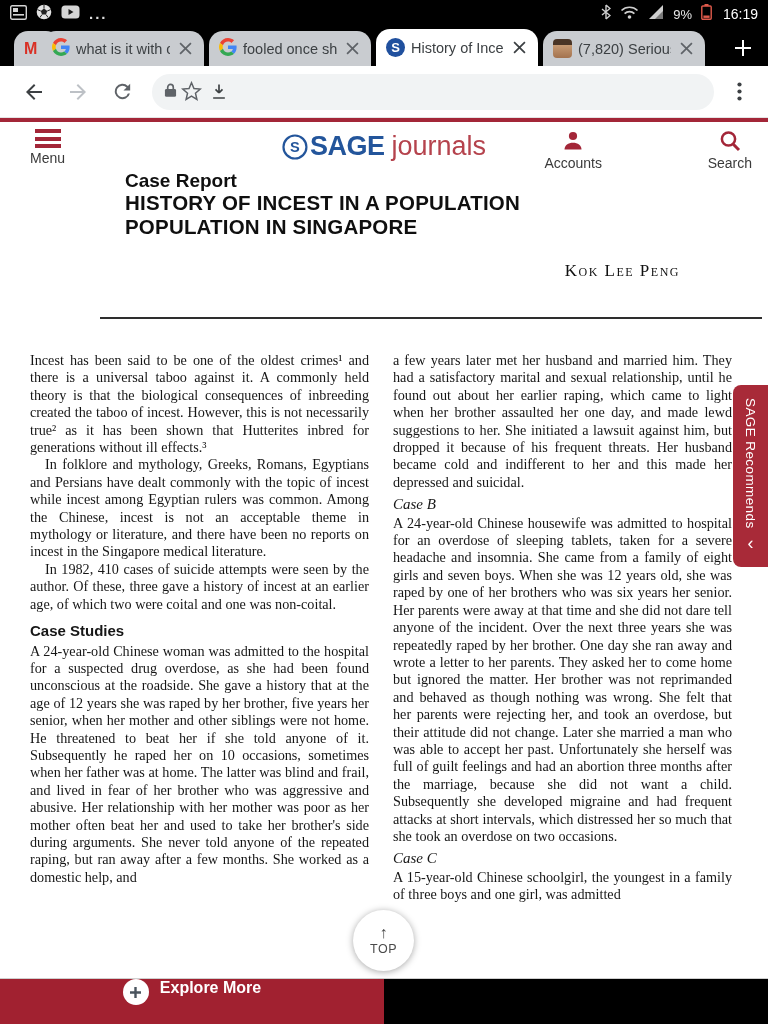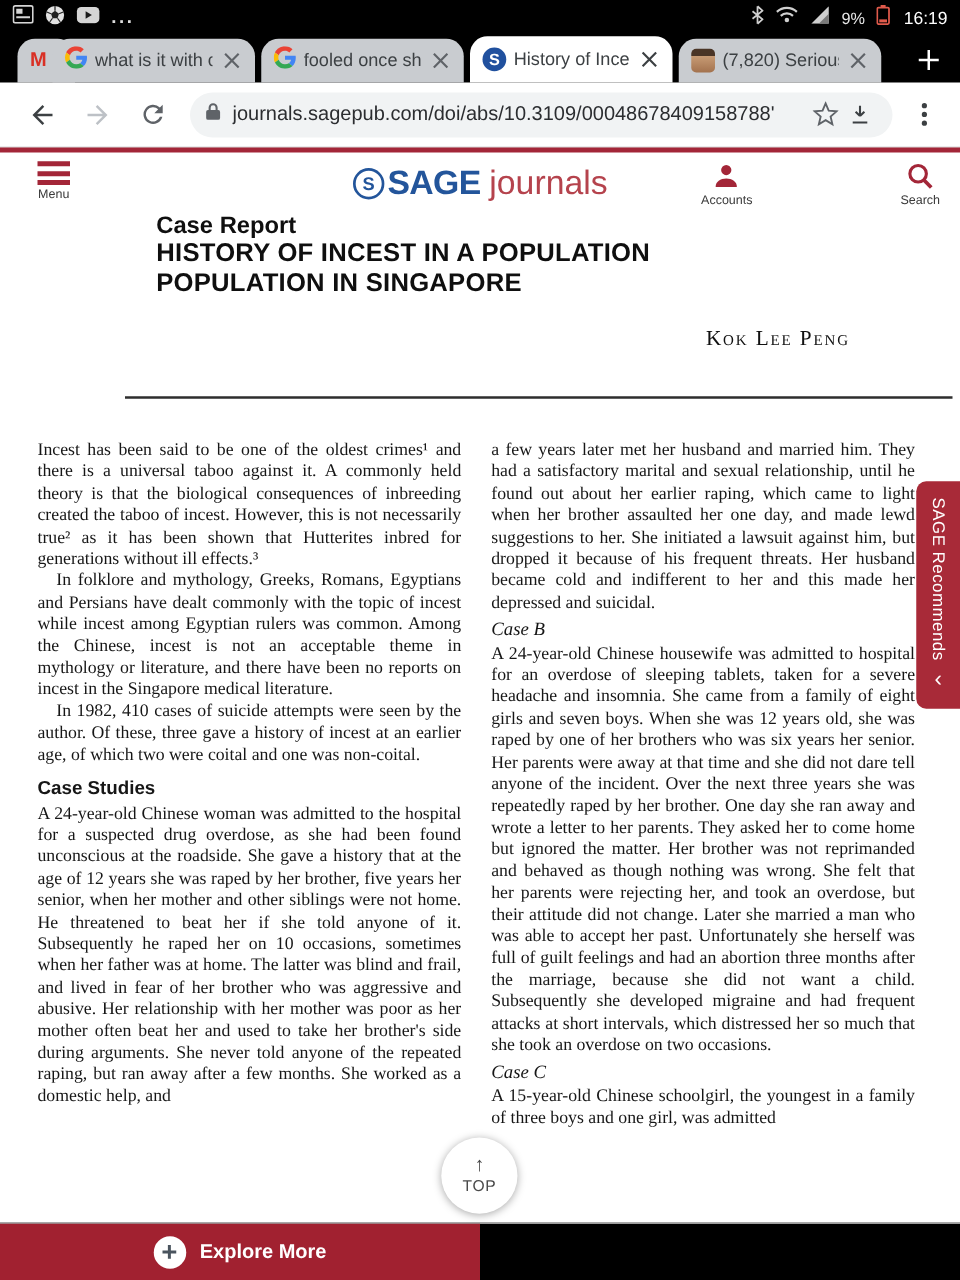--- a/index.html
+++ b/index.html
@@ -38,21 +38,21 @@
   .url-pill { flex:1; height:36px; background:#f1f3f4; border-radius:18px; display:flex; align-items:center;
     padding:0 12px; margin:0 8px; overflow:hidden; }
   .url-text { flex:1; font-size:16px; color:#2b2d30; white-space:nowrap; overflow:hidden; margin-left:9px; }
   .pill-btn { width:28px; height:28px; display:flex; align-items:center; justify-content:center; background:none; border:none; flex:0 0 28px; }
   .kebab-btn { width:34px; height:40px; display:flex; align-items:center; justify-content:center; background:none; border:none; }
 
   
   .site-header { position:absolute; top:118px; left:0; right:0; height:50px; background:#fff;
     border-top:4px solid var(--sage-red,#a32638); }
   .hdr-item { position:absolute; display:flex; flex-direction:column; align-items:center; background:none; border:none; }
-  .hdr-label { font-size:10px; color:#3a3a3a; margin-top:2px; }
+  .hdr-label { font-size:14px; color:#3a3a3a; margin-top:2px; }
   .menu-btn { left:30px; top:7px; }
   .menu-bars { display:flex; flex-direction:column; gap:3.5px; }
   .menu-bars i { width:26px; height:4px; background:var(--sage-red,#a32638); display:block; }
   .logo { position:absolute; left:50%; top:9px; transform:translateX(-50%); display:flex; align-items:center; }
   .logo-sage { font-size:27px; font-weight:bold; color:var(--sage-blue,#23559b); letter-spacing:-0.5px; margin-left:2px; }
   .logo-journals { font-size:27px; font-weight:300; color:#b5434d; margin-left:7px; }
   .accounts-btn { right:166px; top:7px; }
   .search-btn { right:16px; top:7px; }
 
   
@@ -78,21 +78,21 @@
   .recommends-chevron { color:#fff; font-size:18px; margin-top:7px; line-height:14px; }
   .top-btn { position:absolute; left:353px; top:910px; width:61px; height:61px; border-radius:50%;
     background:#fff; border:none; box-shadow:0 1px 7px rgba(0,0,0,0.35);
     display:flex; flex-direction:column; align-items:center; justify-content:center; z-index:6; }
   .top-arrow { font-size:16px; color:#4a4a4a; line-height:16px; }
   .top-label { font-size:12.5px; color:#4a4a4a; letter-spacing:0.5px; margin-top:1px; }
 
   
   .bottom-bar { position:absolute; bottom:0; left:0; right:0; height:46px; display:flex; border-top:1px solid #cfcfcf; }
   .explore-btn { width:50%; background:var(--explore-red,#a12130); border:none;
-    display:flex; align-items:center; justify-content:center; gap:11px; }
+    display:flex; justify-content:center; gap:11px; }
   .explore-label { color:#fff; font-size:16px; font-weight:bold; }
   .plus-circle { width:26px; height:26px; border-radius:50%; background:#fff; display:flex; align-items:center; justify-content:center; }
   .download-btn { width:50%; background:#ececec; border:none;
     display:flex; align-items:center; justify-content:center; gap:7px; }
   .download-label { color:#787878; font-size:16px; font-weight:bold; }
 </style>
 </head>
 <body>
 
 <div class="screen">
@@ -229,21 +229,20 @@
           <path d="M17.65 6.35A8 8 0 1 0 19.73 14h-2.08a6 6 0 1 1-1.42-6.23L13 11h7V4z" fill="#5f6368"></path>
         </svg>
     </button>
     <div class="url-pill">
       <span>
         <svg width="13" height="16" viewBox="0 0 14 16">
             <rect x="1" y="7" width="12" height="8.4" rx="1.6" fill="#5f6368"></rect>
             <path d="M4 7.2V5a3 3 0 0 1 6 0v2.2" stroke="#5f6368" stroke-width="1.8" fill="none"></path>
           </svg>
       </span>
-      <span class="url-text">journals.sagepub.com/doi/abs/10.3109/00048678409158788'</span>
       <button class="pill-btn">
         <svg width="21" height="21" viewBox="0 0 24 24">
             <path d="M12 17.27 18.18 21l-1.64-7.03L22 9.24l-7.19-.61L12 2 9.19 8.63 2 9.24l5.46 4.73L5.82 21z" fill="none" stroke="#5f6368" stroke-width="1.7"></path>
           </svg>
       </button>
       <button class="pill-btn">
         <svg width="20" height="20" viewBox="0 0 24 24">
             <path d="M12 3v10m0 0 4.2-4.2M12 13 7.8 8.8" stroke="#3c4043" stroke-width="2" fill="none"></path>
             <path d="M5 19.2h14" stroke="#3c4043" stroke-width="2"></path>
           </svg>

